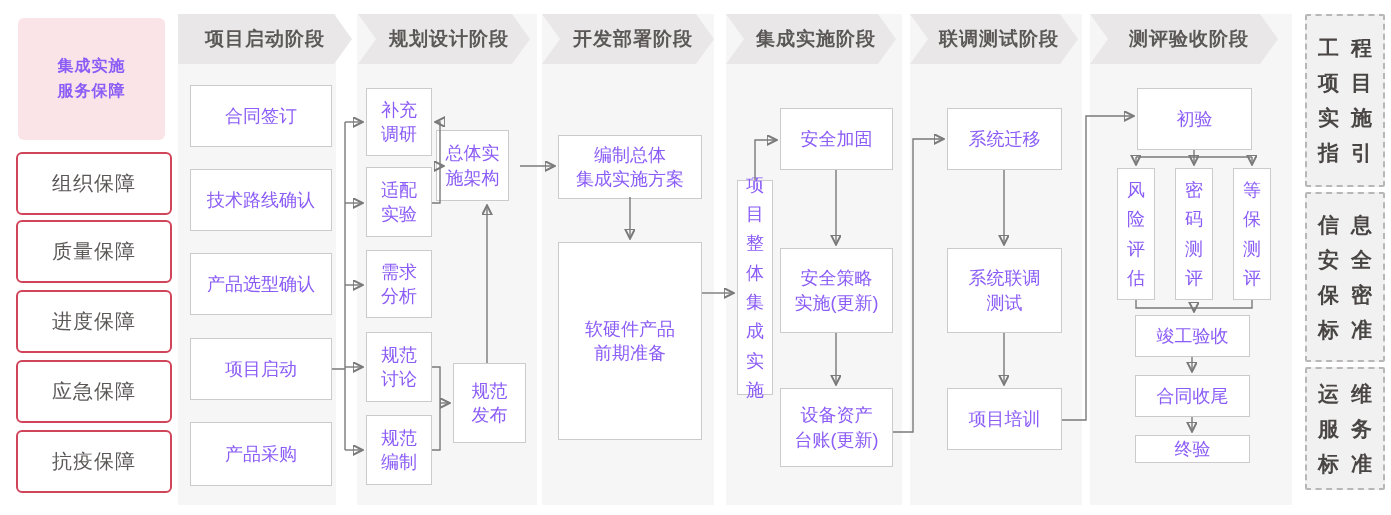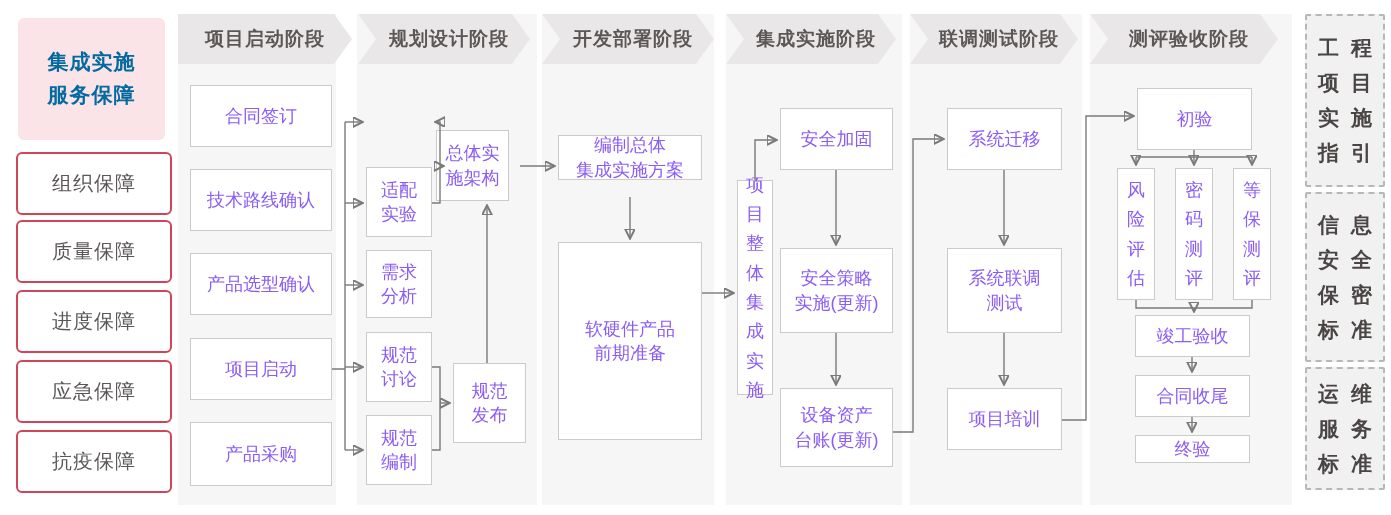--- a/index.html
+++ b/index.html
@@ -3,22 +3,22 @@
 <meta charset="utf-8">
 <style>
   html,body{margin:0;padding:0;background:#ffffff;}
   .stage{
     position:relative;width:1391px;height:515px;background:#ffffff;
     font-family:"Liberation Sans","DejaVu Sans",sans-serif;overflow:hidden;
   }
   
   .side-title{
     position:absolute;left:18px;top:18px;width:147px;height:122px;
-    background:#fbe4e8;border-radius:6px;color:#0369a1;font-weight:bold;
-    font-size:21px;line-height:1.55;display:flex;align-items:center;justify-content:center;
+    background:#fbe4e8;border-radius:6px;color:#8b5cf6;font-weight:bold;
+    font-size:16px;line-height:1.55;display:flex;align-items:center;justify-content:center;
     text-align:center;white-space:pre-line;letter-spacing:1px;
   }
   .side-item{
     position:absolute;left:16px;width:152px;height:59px;background:#ffffff;
     border:2px solid #d0455a;border-radius:6px;color:#5b5757;font-size:20px;
     display:flex;align-items:center;justify-content:center;letter-spacing:1px;
   }
   
   .panel{position:absolute;top:14px;height:491px;background:#f7f6f6;}
   .band{
@@ -75,34 +75,36 @@
   <div class="band" style="left:726px;width:170px">集成实施阶段</div>
   <div class="band" style="left:910px;width:168px">联调测试阶段</div>
   <div class="band" style="left:1090px;width:188px">测评验收阶段</div>
 
   <div class="box" style="left:190px;top:85px;width:142px;height:62px">合同签订</div>
   <div class="box" style="left:190px;top:169px;width:142px;height:62px">技术路线确认</div>
   <div class="box" style="left:190px;top:253px;width:142px;height:62px">产品选型确认</div>
   <div class="box" style="left:190px;top:338px;width:142px;height:62px">项目启动</div>
   <div class="box" style="left:190px;top:422px;width:142px;height:64px">产品采购</div>
 
+  <div class="box" style="left:366px;top:88px;width:66px;height:68px">补充
+调研</div>
   <div class="box" style="left:366px;top:167px;width:66px;height:70px">适配
 实验</div>
   <div class="box" style="left:366px;top:250px;width:66px;height:68px">需求
 分析</div>
   <div class="box" style="left:366px;top:332px;width:66px;height:70px">规范
 讨论</div>
   <div class="box" style="left:366px;top:415px;width:66px;height:70px">规范
 编制</div>
   <div class="box" style="left:436px;top:130px;width:73px;height:71px">总体实
 施架构</div>
   <div class="box" style="left:453px;top:363px;width:73px;height:80px">规范
 发布</div>
 
-  <div class="box" style="left:558px;top:135px;width:144px;height:45px">编制总体
+  <div class="box" style="left:558px;top:135px;width:144px;height:64px">编制总体
 集成实施方案</div>
   <div class="box" style="left:558px;top:242px;width:144px;height:198px">软硬件产品
 前期准备</div>
 
   <div class="box vchars" style="left:737px;top:180px;width:36px;height:215px;--cols:1"><span>项</span><span>目</span><span>整</span><span>体</span><span>集</span><span>成</span><span>实</span><span>施</span></div>
   <div class="box" style="left:780px;top:108px;width:113px;height:62px">安全加固</div>
   <div class="box" style="left:780px;top:248px;width:113px;height:85px">安全策略
 实施(更新)</div>
   <div class="box" style="left:780px;top:388px;width:113px;height:79px">设备资产
 台账(更新)</div>

